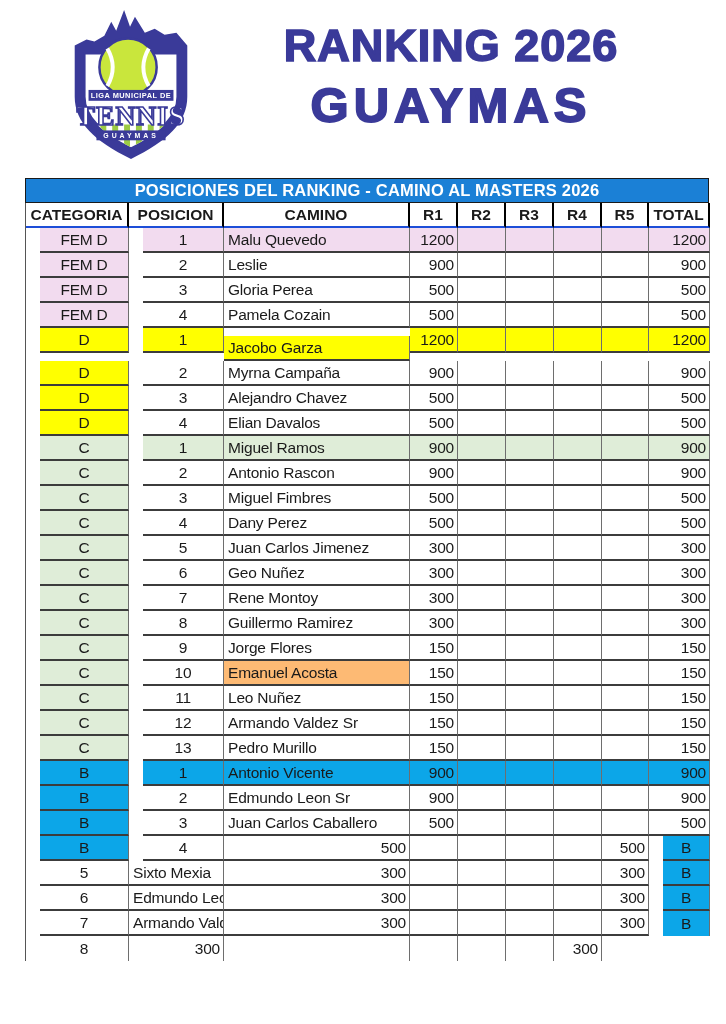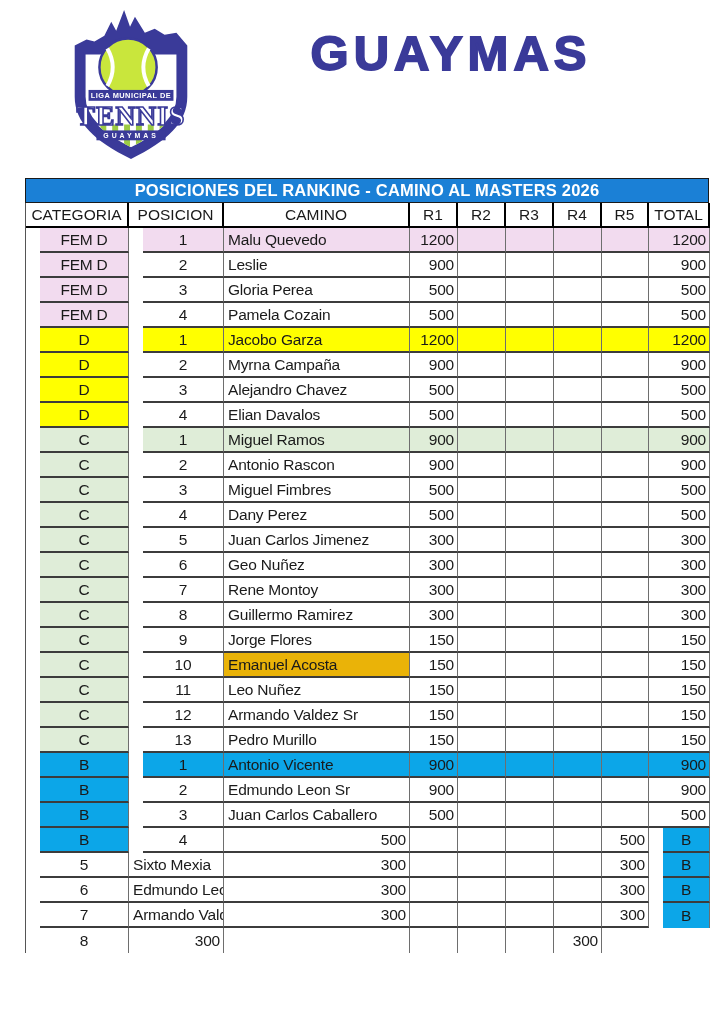--- a/index.html
+++ b/index.html
@@ -39,23 +39,23 @@
   }
   .cell{
     height:25px;box-sizing:border-box;
     border-right:1px solid #6e6e6e;
     border-bottom:2px solid #3c3c3c;
     display:flex;align-items:center;
     font-size:15.5px;color:#1a1a1a;letter-spacing:-0.2px;
     white-space:nowrap;overflow:hidden;
   }
   .hcell{
-    font-weight:normal;justify-content:center;
+    font-weight:bold;justify-content:center;
     border-right:2px solid #000;
-    border-bottom:2px solid #000000;
+    border-bottom:2px solid #1d4ed8;
     background:#fff;font-size:15.5px;letter-spacing:0;
   }
   .c-cat,.c-pos{justify-content:center;margin-left:14px;}
   .c-name{padding-left:4px;}
   .c-num{justify-content:flex-end;padding-right:3px;}
   .last-row{border-bottom:none;}
 </style>
 </head>
 <body>
 
@@ -90,20 +90,21 @@
   <rect x="32" y="85" width="86" height="11" fill="#3A3A99"></rect>
   <text x="75" y="93.5" text-anchor="middle" fill="#ffffff" font-family="Liberation Sans, sans-serif" font-size="7.5" font-weight="bold" letter-spacing="0.5">LIGA MUNICIPAL DE</text>
 
   <text x="75" y="121" text-anchor="middle" fill="#ffffff" stroke="#3A3A99" stroke-width="1.6" font-family="Liberation Serif, serif" font-size="28" font-weight="bold" letter-spacing="1">TENNIS</text>
 
   <rect x="40" y="126" width="70" height="10" fill="#3A3A99"></rect>
   <text x="75" y="134" text-anchor="middle" fill="#ffffff" font-family="Liberation Sans, sans-serif" font-size="7" font-weight="bold" letter-spacing="3">GUAYMAS</text>
 </svg>
 
 <div class="title-block" style="color: rgb(58, 58, 153);">
+  <div class="title-line1">RANKING 2026</div>
   <div class="title-line2">GUAYMAS</div>
 </div>
 
 <div class="rank-table">
   <div class="banner" style="background: rgb(27, 128, 214);">POSICIONES DEL RANKING - CAMINO AL MASTERS 2026</div>
   <div class="grid">
     <div class="cell hcell">CATEGORIA</div>
     <div class="cell hcell">POSICION</div>
     <div class="cell hcell">CAMINO</div>
     <div class="cell hcell">R1</div>
@@ -143,21 +144,21 @@
       <div class="cell c-pos" style="background: rgb(255, 255, 255);">4</div>
       <div class="cell c-name" style="background: rgb(255, 255, 255); text-align: right;">Pamela Cozain</div>
       <div class="cell c-num" style="background: rgb(255, 255, 255);">500</div>
       <div class="cell c-num" style="background: rgb(255, 255, 255);"></div>
       <div class="cell c-num" style="background: rgb(255, 255, 255);"></div>
       <div class="cell c-num" style="background: rgb(255, 255, 255);"></div>
       <div class="cell c-num" style="background: rgb(255, 255, 255);"></div>
       <div class="cell c-num" style="background: rgb(255, 255, 255);">500</div>
       <div class="cell c-cat" style="background: rgb(255, 255, 0);">D</div>
       <div class="cell c-pos" style="background: rgb(255, 255, 0);">1</div>
-      <div class="cell c-name" style="background: rgb(255, 255, 0);">Jacobo Garza</div>
+      <div class="cell c-name" style="background: rgb(255, 255, 0); margin-top: 8px;">Jacobo Garza</div>
       <div class="cell c-num" style="background: rgb(255, 255, 0);">1200</div>
       <div class="cell c-num" style="background: rgb(255, 255, 0);"></div>
       <div class="cell c-num" style="background: rgb(255, 255, 0);"></div>
       <div class="cell c-num" style="background: rgb(255, 255, 0);"></div>
       <div class="cell c-num" style="background: rgb(255, 255, 0);"></div>
       <div class="cell c-num" style="background: rgb(255, 255, 0);">1200</div>
       <div class="cell c-cat" style="background: rgb(255, 255, 0);">D</div>
       <div class="cell c-pos" style="background: rgb(255, 255, 255);">2</div>
       <div class="cell c-name" style="background: rgb(255, 255, 255);">Myrna Campaña</div>
       <div class="cell c-num" style="background: rgb(255, 255, 255);">900</div>
@@ -260,21 +261,21 @@
       <div class="cell c-pos" style="background: rgb(255, 255, 255);">9</div>
       <div class="cell c-name" style="background: rgb(255, 255, 255);">Jorge Flores</div>
       <div class="cell c-num" style="background: rgb(255, 255, 255);">150</div>
       <div class="cell c-num" style="background: rgb(255, 255, 255);"></div>
       <div class="cell c-num" style="background: rgb(255, 255, 255);"></div>
       <div class="cell c-num" style="background: rgb(255, 255, 255);"></div>
       <div class="cell c-num" style="background: rgb(255, 255, 255);"></div>
       <div class="cell c-num" style="background: rgb(255, 255, 255);">150</div>
       <div class="cell c-cat" style="background: rgb(223, 237, 216);">C</div>
       <div class="cell c-pos" style="background: rgb(255, 255, 255);">10</div>
-      <div class="cell c-name" style="background: #eab308;">Emanuel Acosta</div>
+      <div class="cell c-name" style="background: #fdba74;">Emanuel Acosta</div>
       <div class="cell c-num" style="background: rgb(255, 255, 255);">150</div>
       <div class="cell c-num" style="background: rgb(255, 255, 255);"></div>
       <div class="cell c-num" style="background: rgb(255, 255, 255);"></div>
       <div class="cell c-num" style="background: rgb(255, 255, 255);"></div>
       <div class="cell c-num" style="background: rgb(255, 255, 255);"></div>
       <div class="cell c-num" style="background: rgb(255, 255, 255);">150</div>
       <div class="cell c-cat" style="background: rgb(223, 237, 216);">C</div>
       <div class="cell c-pos" style="background: rgb(255, 255, 255);">11</div>
       <div class="cell c-name" style="background: rgb(255, 255, 255);">Leo Nuñez</div>
       <div class="cell c-num" style="background: rgb(255, 255, 255);">150</div>

